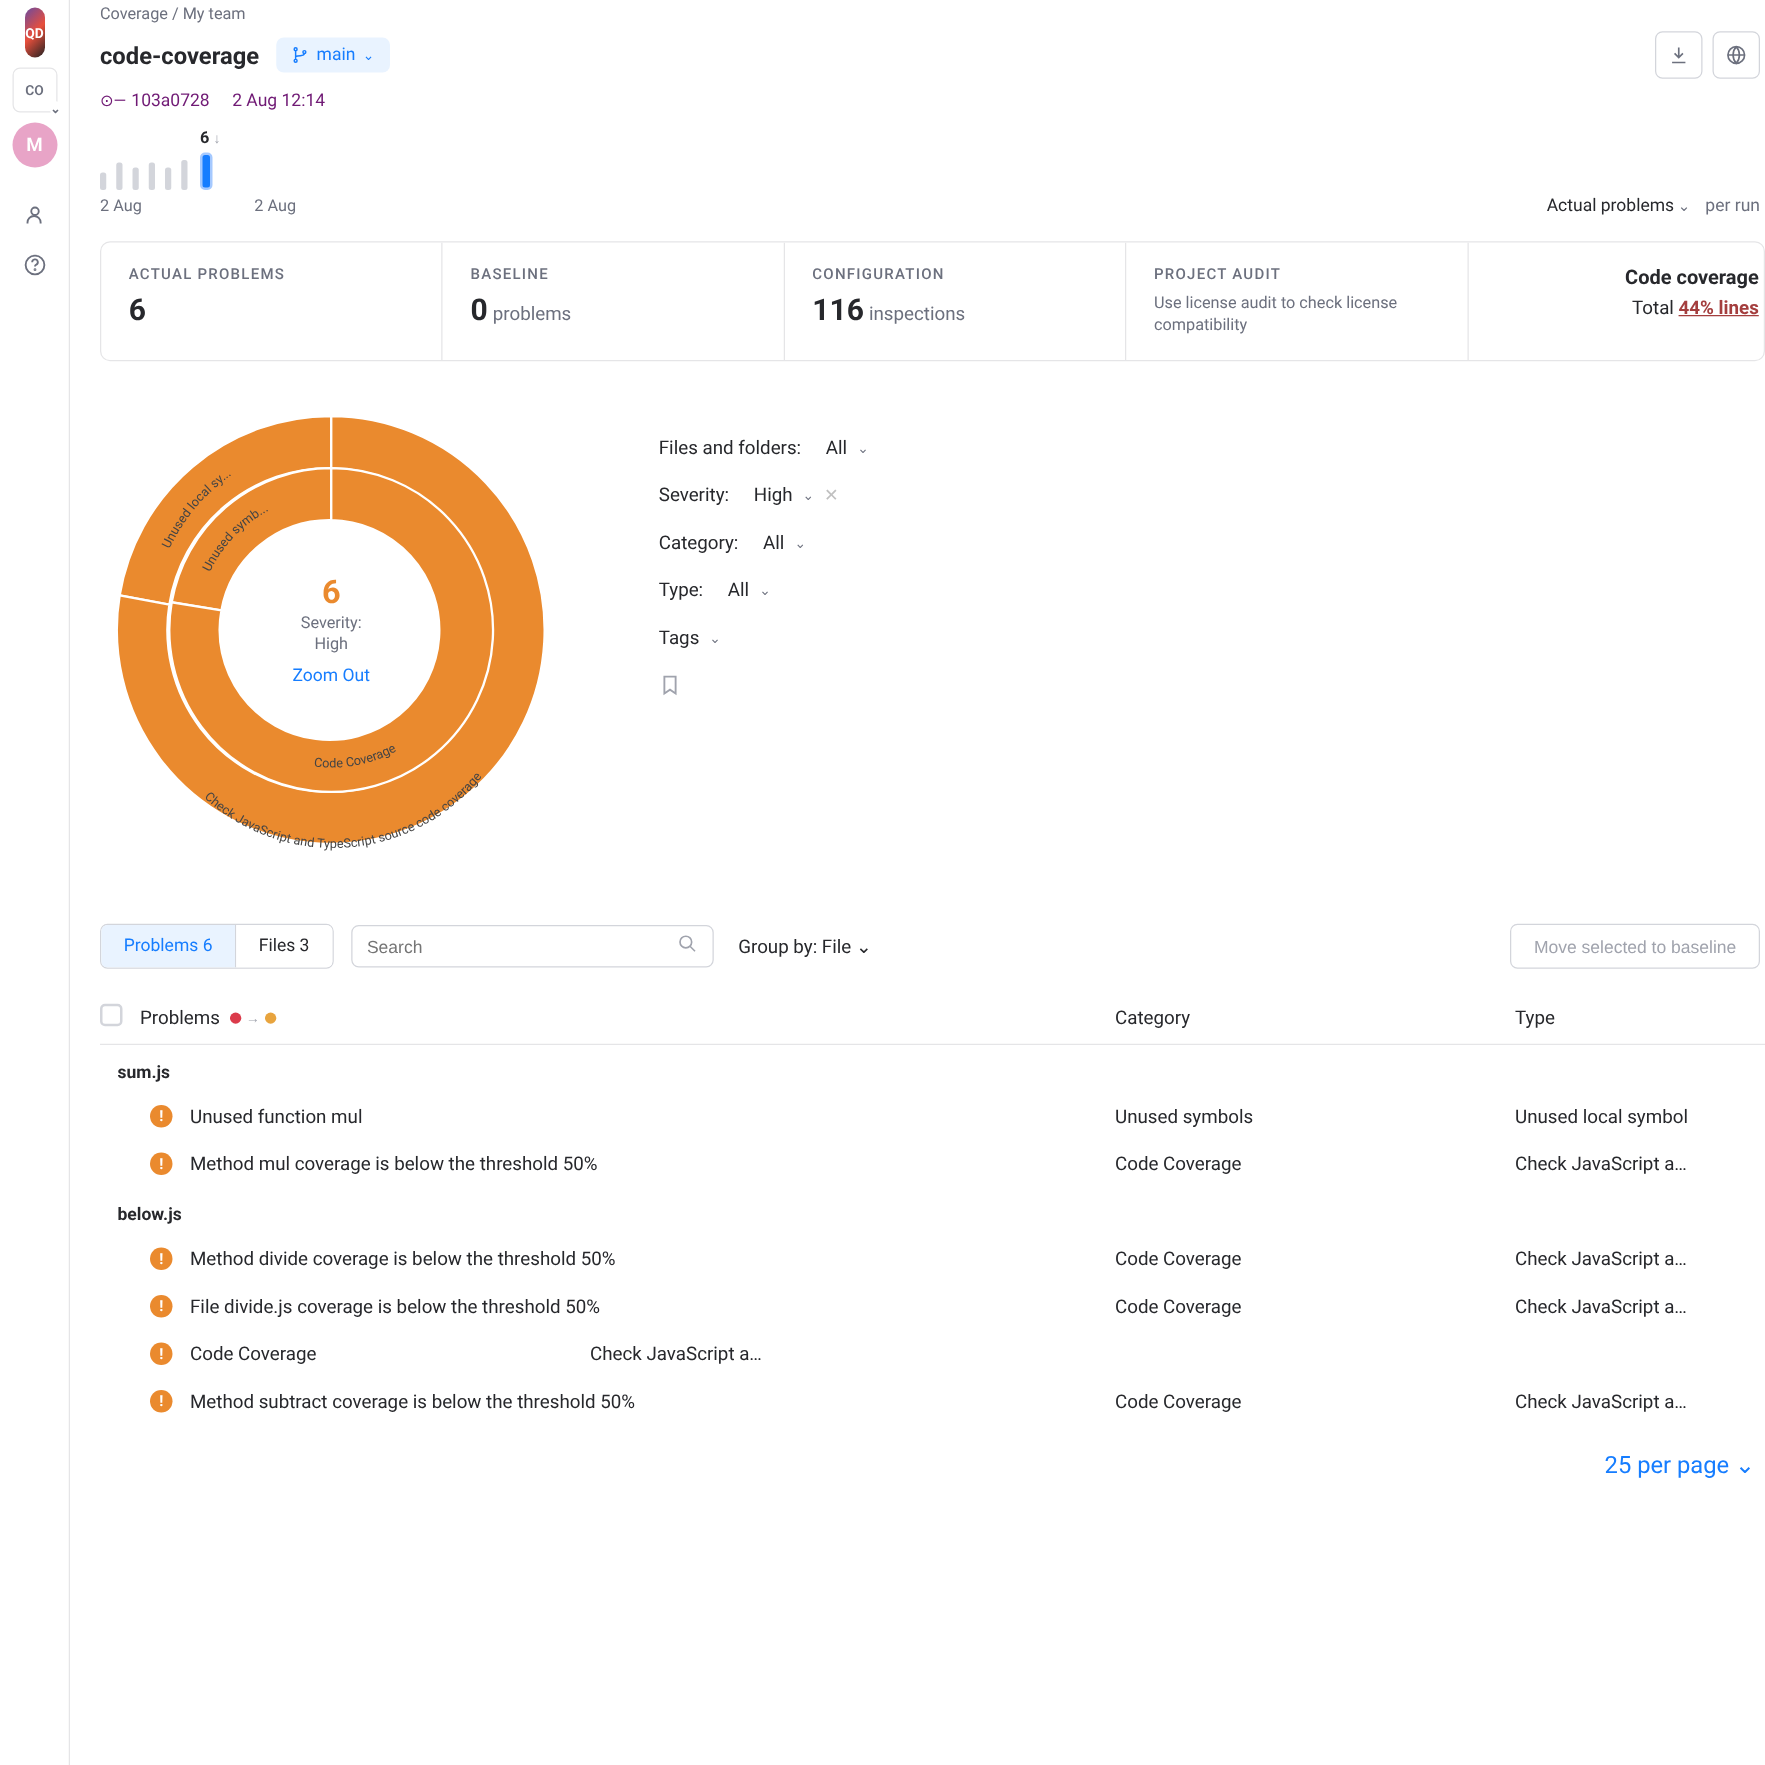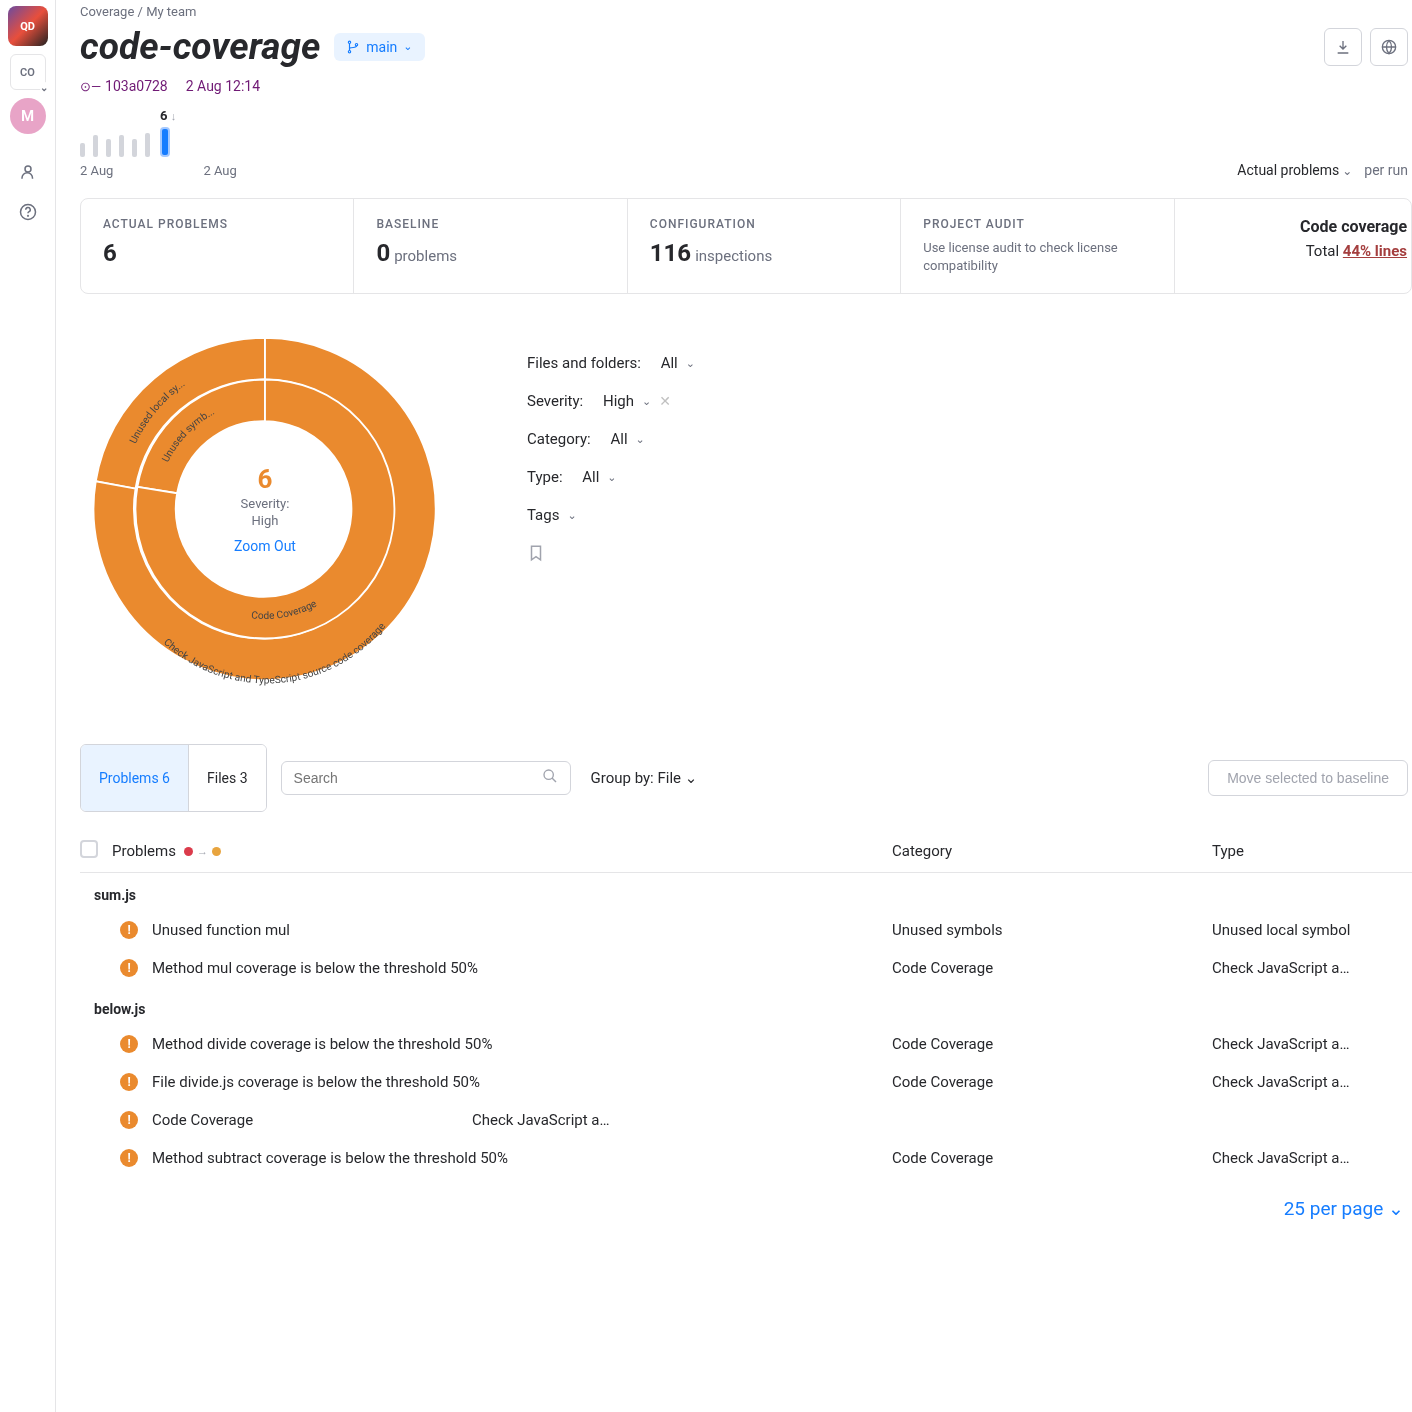--- a/index.html
+++ b/index.html
@@ -1,33 +1,33 @@
 <!DOCTYPE html>
 <html><head>
   <meta charset="utf-8">
   <style>
     * { margin: 0; padding: 0; box-sizing: border-box; }
     body { font-family: -apple-system, BlinkMacSystemFont, "Segoe UI", Roboto, sans-serif; color: #27282c; font-size: 14px; background: #fff; }
     
     .app { display: flex; width: 1412px; height: 1412px; }
     
     .sidebar { width: 56px; border-right: 1px solid #e5e5e7; display: flex; flex-direction: column; align-items: center; padding-top: 6px; }
-    .logo { width: 40px; height: 40px; border-radius: 8px; background: linear-gradient(135deg, #6b4ba0, #e84f3c, #222); display: flex; align-items: center; justify-content: center; font-weight: bold; color: #fff; font-size: 11px; margin-bottom: 8px; }
+    .logo { width: 16px; height: 40px; border-radius: 8px; background: linear-gradient(135deg, #6b4ba0, #e84f3c, #222); display: flex; align-items: center; justify-content: center; font-weight: bold; color: #fff; font-size: 11px; margin-bottom: 8px; }
     .org-badge { width: 36px; height: 36px; border-radius: 6px; border: 1px solid #e5e5e7; display: flex; align-items: center; justify-content: center; font-size: 11px; font-weight: 600; color: #6c707e; position: relative; margin-bottom: 8px; }
     .org-badge .chev { position: absolute; right: -4px; bottom: -4px; font-size: 10px; color: #6c707e; background: #fff; border-radius: 50%; }
     .avatar { width: 36px; height: 36px; border-radius: 50%; background: #e8a4c7; color: #fff; display: flex; align-items: center; justify-content: center; font-weight: 600; font-size: 15px; margin-bottom: 20px; }
     .sidebar-icon { width: 36px; height: 36px; display: flex; align-items: center; justify-content: center; color: #6c707e; font-size: 18px; border-radius: 6px; cursor: pointer; margin-bottom: 4px; }
     
     .main { flex: 1; padding: 0 0 40px 24px; overflow: hidden; }
     
     .breadcrumb { color: #6c707e; font-size: 13px; padding-top: 4px; margin-bottom: 6px; }
     .breadcrumb a { color: #6c707e; text-decoration: none; }
     
     .title-row { display: flex; align-items: center; gap: 14px; margin-bottom: 10px; }
-    .title { font-size: 37px; font-weight: 700; font-style: italic; }
+    .title { font-size: 19px; font-weight: 700; }
     .branch-chip { background: #e9f3ff; color: #167dff; padding: 6px 12px; border-radius: 6px; font-size: 14px; display: flex; align-items: center; gap: 6px; cursor: pointer; }
     .branch-chip .chev { font-size: 11px; }
     .title-actions { margin-left: auto; display: flex; gap: 8px; padding-right: 4px; }
     .icon-btn { width: 38px; height: 38px; border: 1px solid #d3d5db; border-radius: 6px; display: flex; align-items: center; justify-content: center; color: #6c707e; font-size: 17px; cursor: pointer; background: #fff; }
     
     .meta-row { display: flex; align-items: flex-start; gap: 18px; color: #701a75; font-size: 14px; margin-bottom: 14px; }
     .commit-icon { font-size: 13px; margin-right: 4px; }
     
     .timeline-area { display: flex; align-items: flex-end; margin-bottom: 20px; }
     .timeline-bars { display: flex; align-items: flex-end; gap: 8px; }
@@ -61,21 +61,21 @@
     .donut-center .zoom { font-size: 14px; color: #167dff; cursor: pointer; margin-top: 8px; }
     
     .filters { display: flex; flex-direction: column; gap: 20px; padding-top: 30px; font-size: 15px; margin-left: 27px; }
     .filter-item { display: flex; align-items: center; gap: 8px; cursor: pointer; }
     .filter-item .chev { font-size: 11px; color: #6c707e; }
     .filter-item .clear { color: #c0c0c0; cursor: pointer; font-size: 14px; }
     .bookmark-icon { color: #a0a3ad; font-size: 18px; }
     
     .tabs-row { display: flex; align-items: center; gap: 14px; margin-bottom: 18px; }
     .seg-tabs { display: flex; border: 1px solid #d3d5db; border-radius: 6px; overflow: hidden; }
-    .seg-tab { padding: 25px 18px; font-size: 14px; cursor: pointer; background: #fff; border-right: 1px solid #d3d5db; }
+    .seg-tab { padding: 9px 18px; font-size: 14px; cursor: pointer; background: #fff; border-right: 1px solid #d3d5db; }
     .seg-tab:last-child { border-right: none; }
     .seg-tab.active { background: #e9f3ff; color: #167dff; }
     .search-box { display: flex; align-items: center; border: 1px solid #d3d5db; border-radius: 6px; padding: 4px 12px; height: 34px; width: 290px; }
     .search-box input { border: none; outline: none; font-size: 14px; flex: 1; }
     .search-box .mag { color: #a0a3ad; font-size: 16px; }
     .group-by { font-size: 15px; cursor: pointer; margin-left: 6px; }
     .baseline-btn { margin-left: auto; padding: 9px 18px; border: 1px solid #d3d5db; border-radius: 6px; color: #a0a3ad; font-size: 14px; background: #fff; cursor: not-allowed; margin-right: 4px; }
     
     .table { width: 100%; }
     .thead { display: flex; align-items: center; padding: 10px 0; border-bottom: 1px solid #e5e5e7; font-size: 15px; color: #27282c; }

